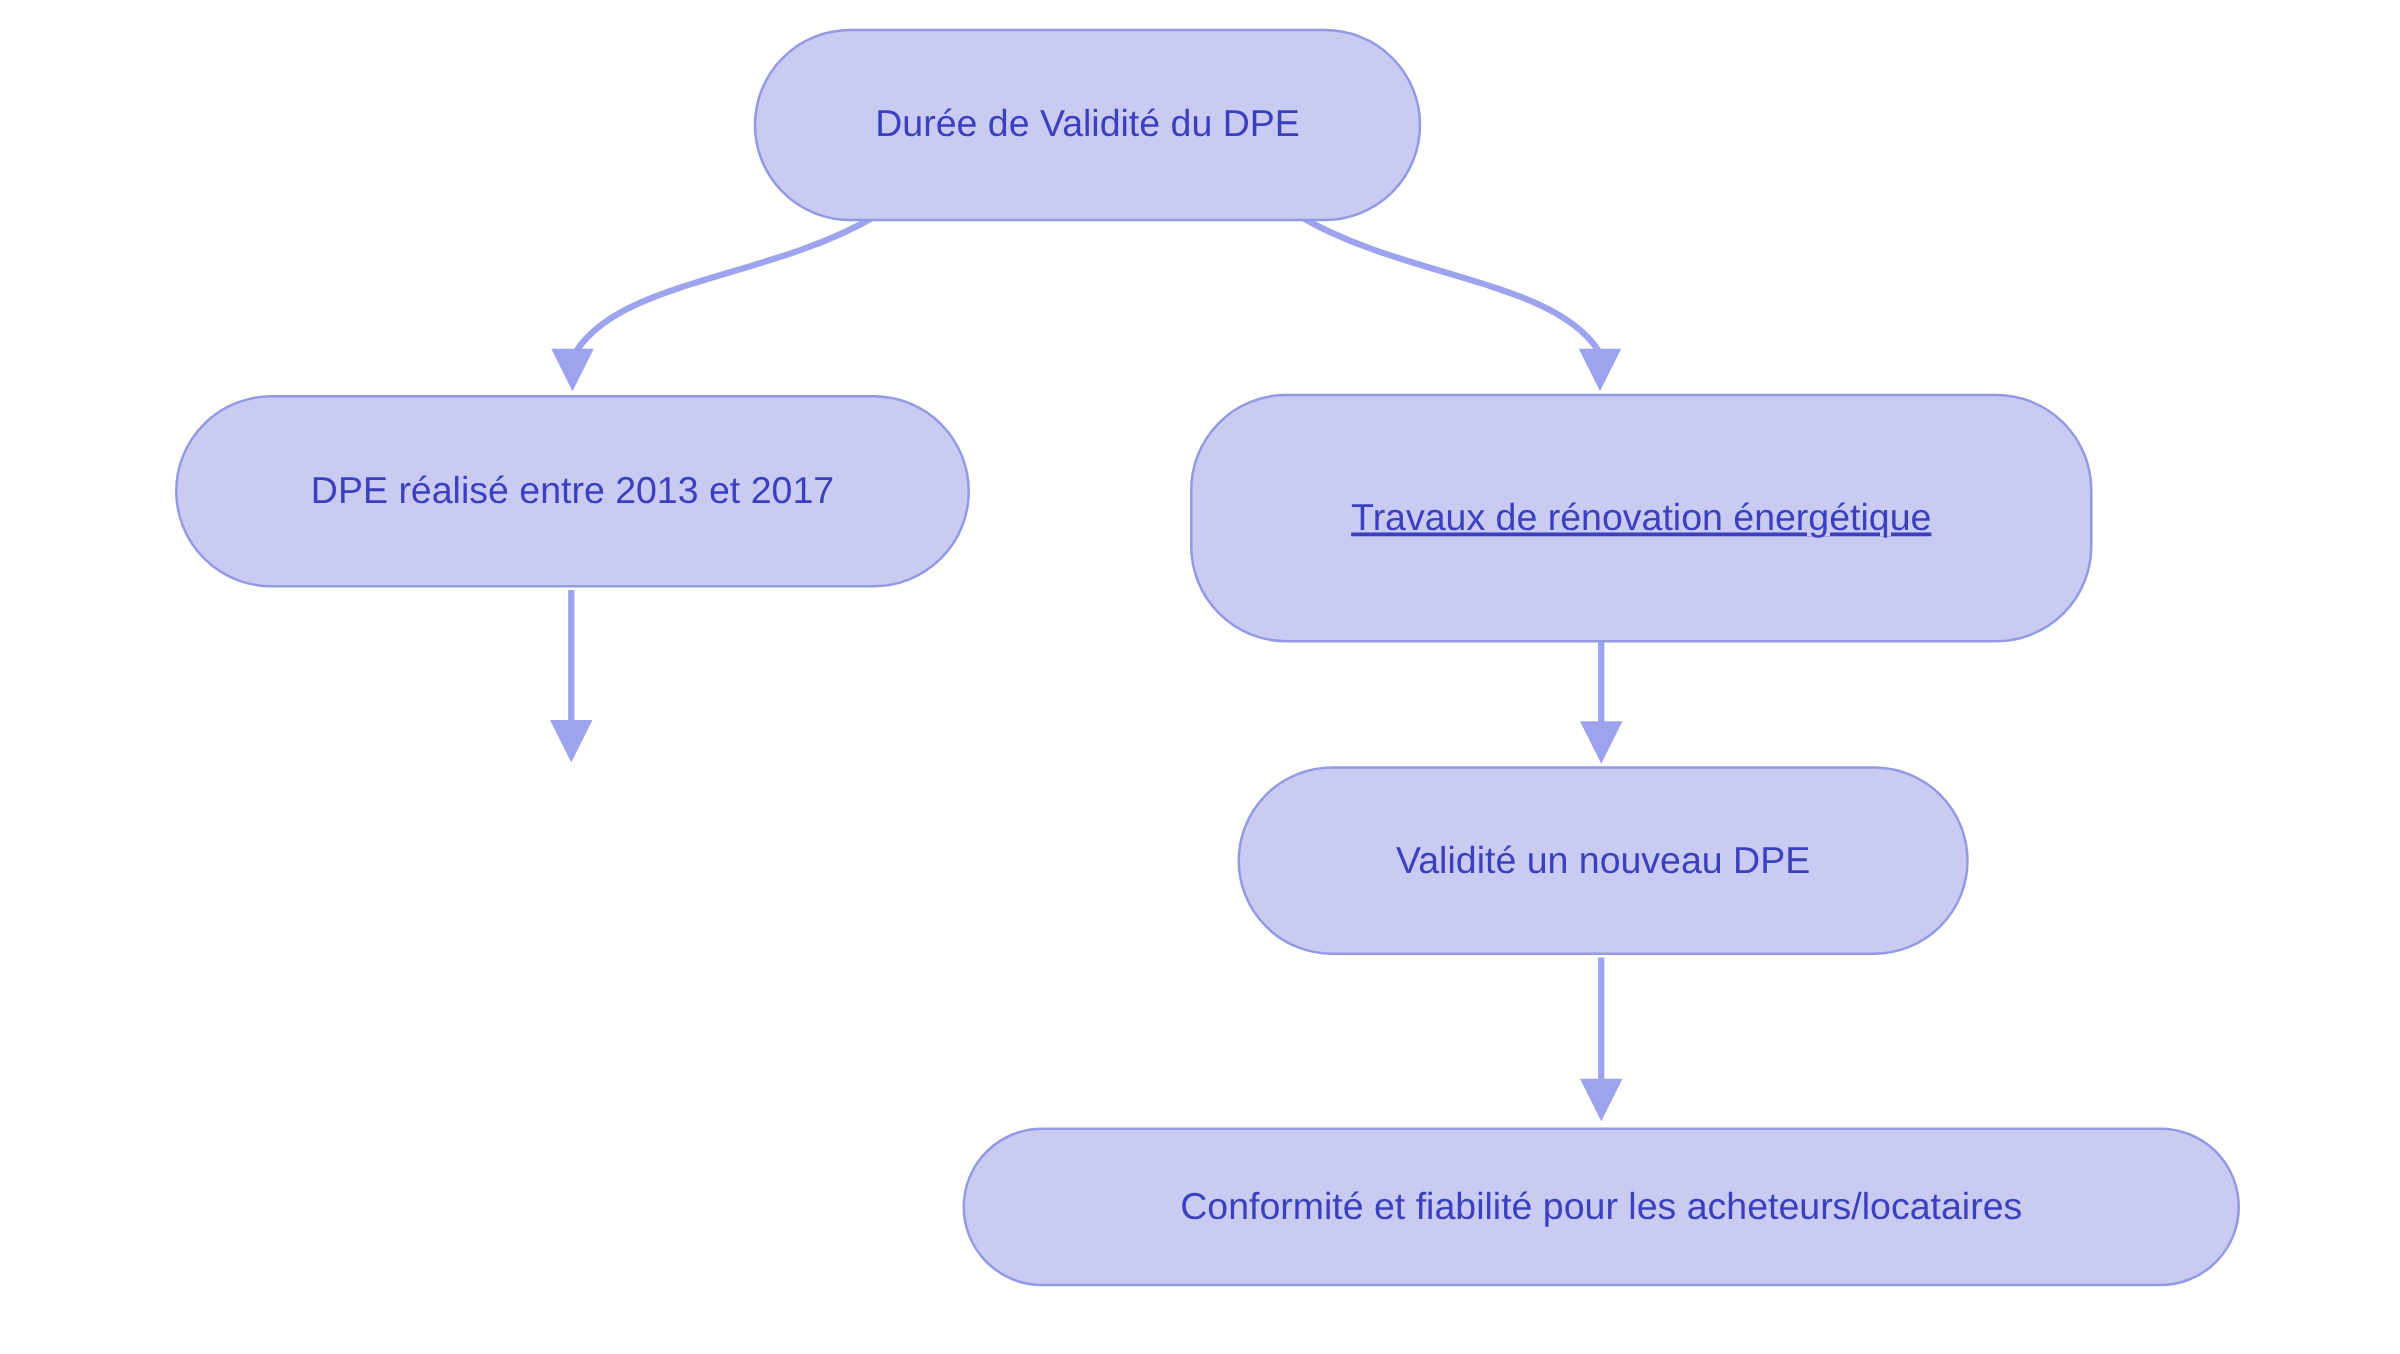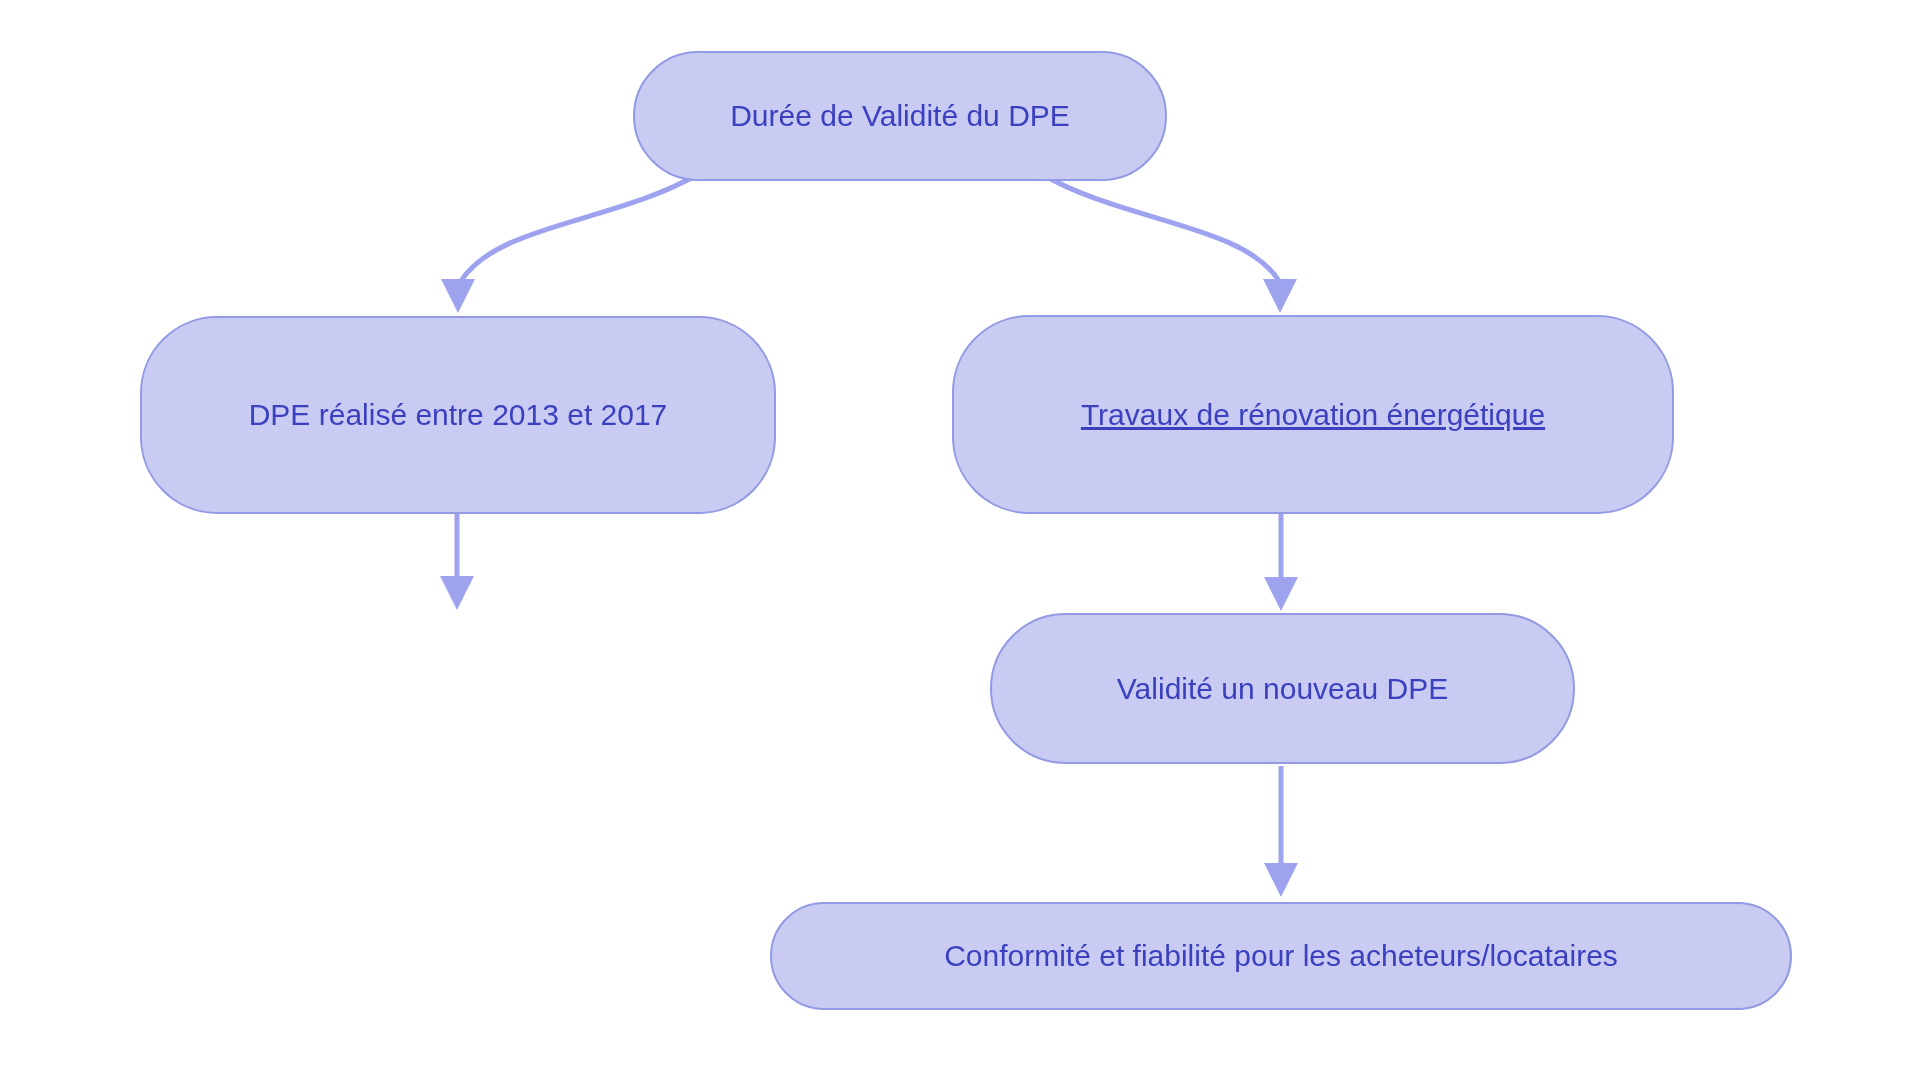--- a/index.html
+++ b/index.html
@@ -36,26 +36,26 @@
     color:var(--text);
     font-size:30px;
     text-align:center;
     line-height:1.2;
   }
   .node span{
     display:block;
     padding:0 20px;
   }
   
-  #node-root   {left:633px;  top:23px;  width:534px;  height:130px;margin-top:28px;}
-  #node-left1  {left:140px;  top:316px; width:636px;  height:198px;}
+  #node-root   {left:603px;  top:23px;  width:534px;  height:154px;}
+  #node-left1  {left:140px;  top:316px; width:636px;  height:154px;}
   #node-right1 {left:952px;  top:315px; width:722px;  height:199px;text-decoration:underline;}
   #node-left2  {left:129px;  top:612px; width:656px;  height:152px;}
   #node-right2 {left:990px;  top:613px; width:585px;  height:151px;}
-  #node-right3 {left:770px;  top:902px; width:1022px; height:108px;text-align:right;}
+  #node-right3 {left:770px;  top:902px; width:1022px; height:127px;text-align:right;}
 </style>
 </head>
 <body>
 
 <div class="canvas">
 
   <svg class="edges" viewBox="0 0 1920 1083" xmlns="http://www.w3.org/2000/svg">
 
     <g>
       <path d="M 700 173 C 618 222, 497 224, 461 281" fill="none" stroke="var(--arrow)" stroke-width="5" stroke-linecap="round"></path>

